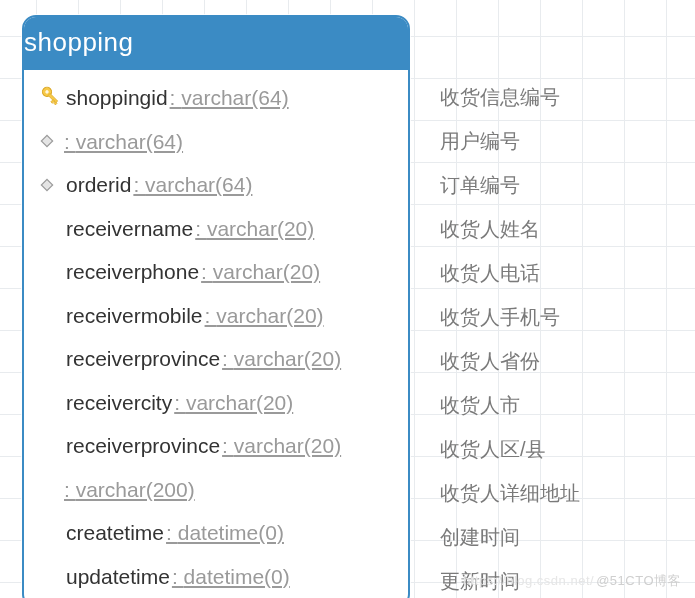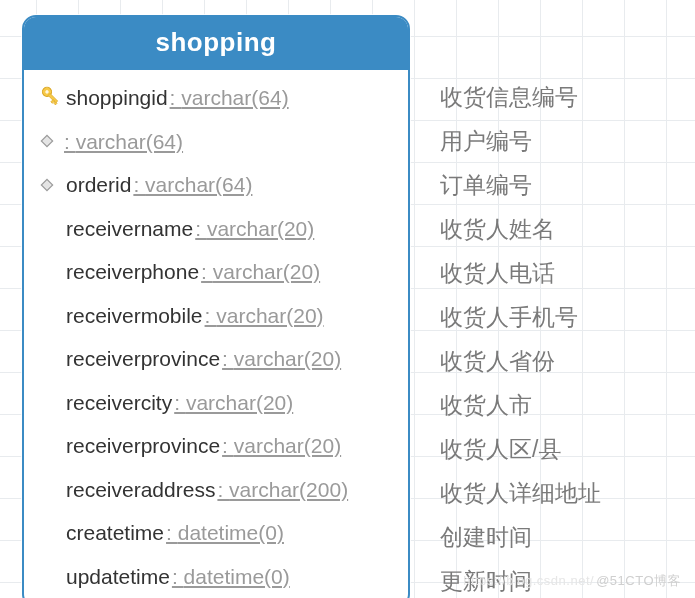--- a/index.html
+++ b/index.html
@@ -32,23 +32,22 @@
     width: 388px;
     border: 2px solid #3b8bc4;
     border-radius: 14px;
     background: #fff;
     overflow: hidden;
     box-shadow: 0 0 0 1px rgba(255,255,255,0.8);
   }
   .entity-header {
     background: #3b8bc4;
     color: #fff;
-    text-align: center;
     font-size: 26px;
-    font-weight: 700;
+    font-weight: 400;
     padding: 10px 0 12px 0;
     letter-spacing: 0.5px;
   }
   .entity-body {
     padding: 6px 0 8px 0;
   }
   .field-row {
     display: flex;
     align-items: center;
     padding: 6px 1px 6px 8px;
@@ -73,21 +72,21 @@
   }
   .icon-empty {
     width: 28px;
     height: 20px;
   }
   .labels-col {
     margin-left: 24px;
     padding-top: 60px;
   }
   .label-item {
-    font-size: 23px;
+    font-size: 20px;
     color: #7a7a7a;
     height: 44px;
     display: flex;
     align-items: center;
     padding-left: 6px;
   }
   .watermark {
     position: absolute;
     right: 14px;
     bottom: 8px;
@@ -182,21 +181,20 @@
           <span class="field-icon">
             <span class="icon-empty"></span>
           </span>
           <span class="field-name">receiverprovince</span>
           <span class="field-type">: <span>varchar(20)</span></span>
         </div>
         <div class="field-row">
           <span class="field-icon">
             <span class="icon-empty"></span>
           </span>
-          <span class="field-name">receiveraddress</span>
           <span class="field-type">: <span>varchar(200)</span></span>
         </div>
         <div class="field-row">
           <span class="field-icon">
             <span class="icon-empty"></span>
           </span>
           <span class="field-name">createtime</span>
           <span class="field-type">: <span>datetime(0)</span></span>
         </div>
         <div class="field-row">

